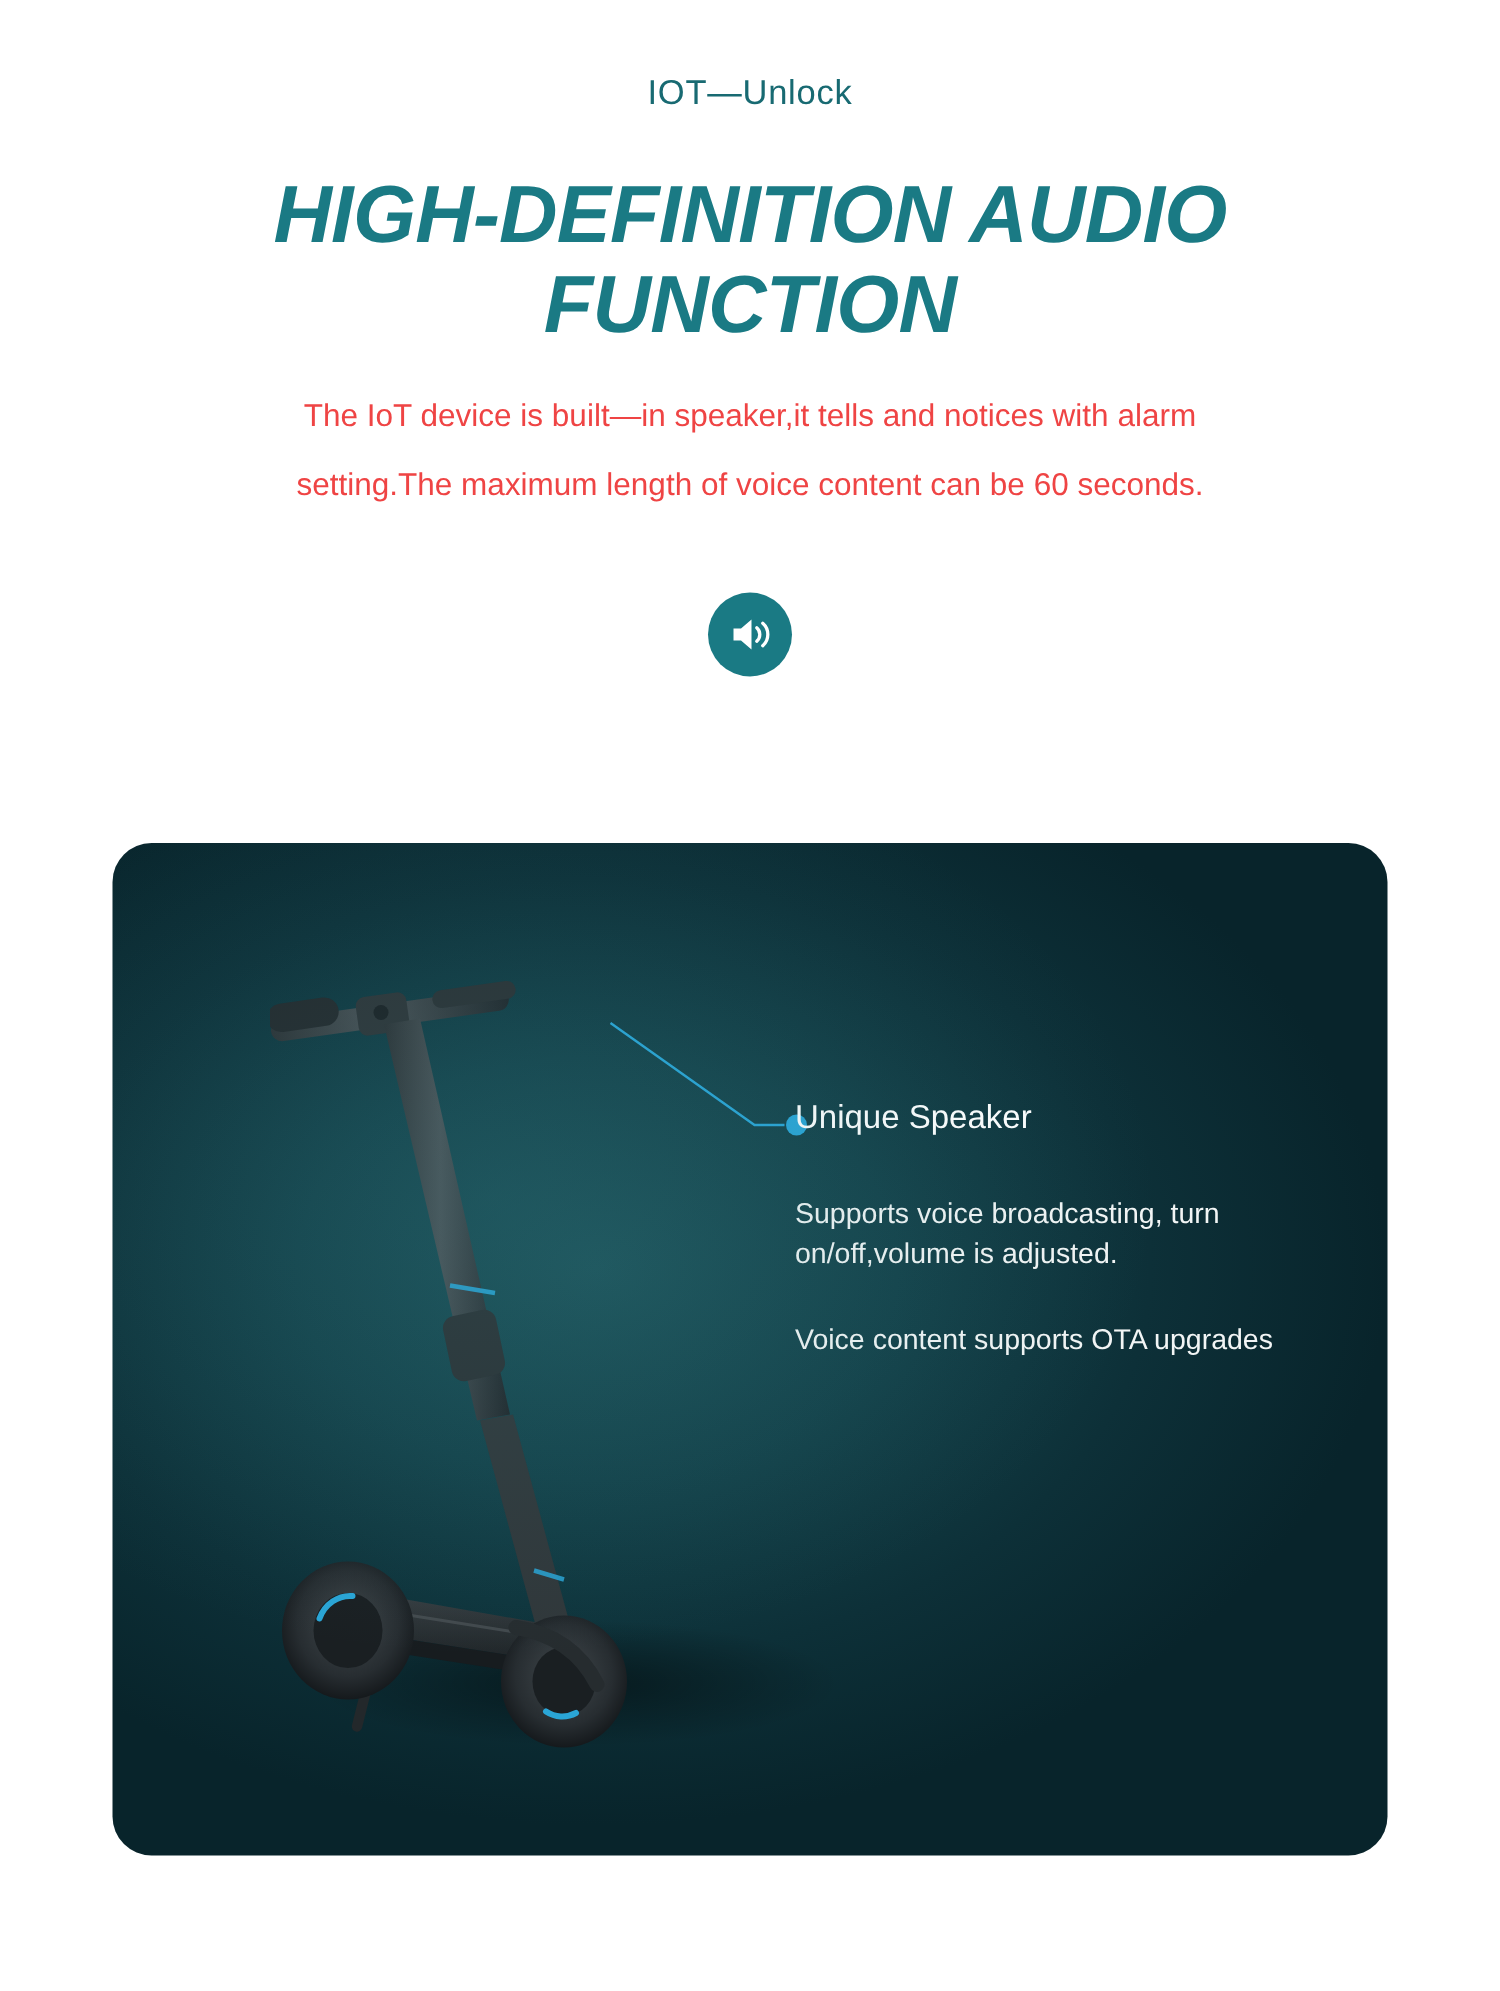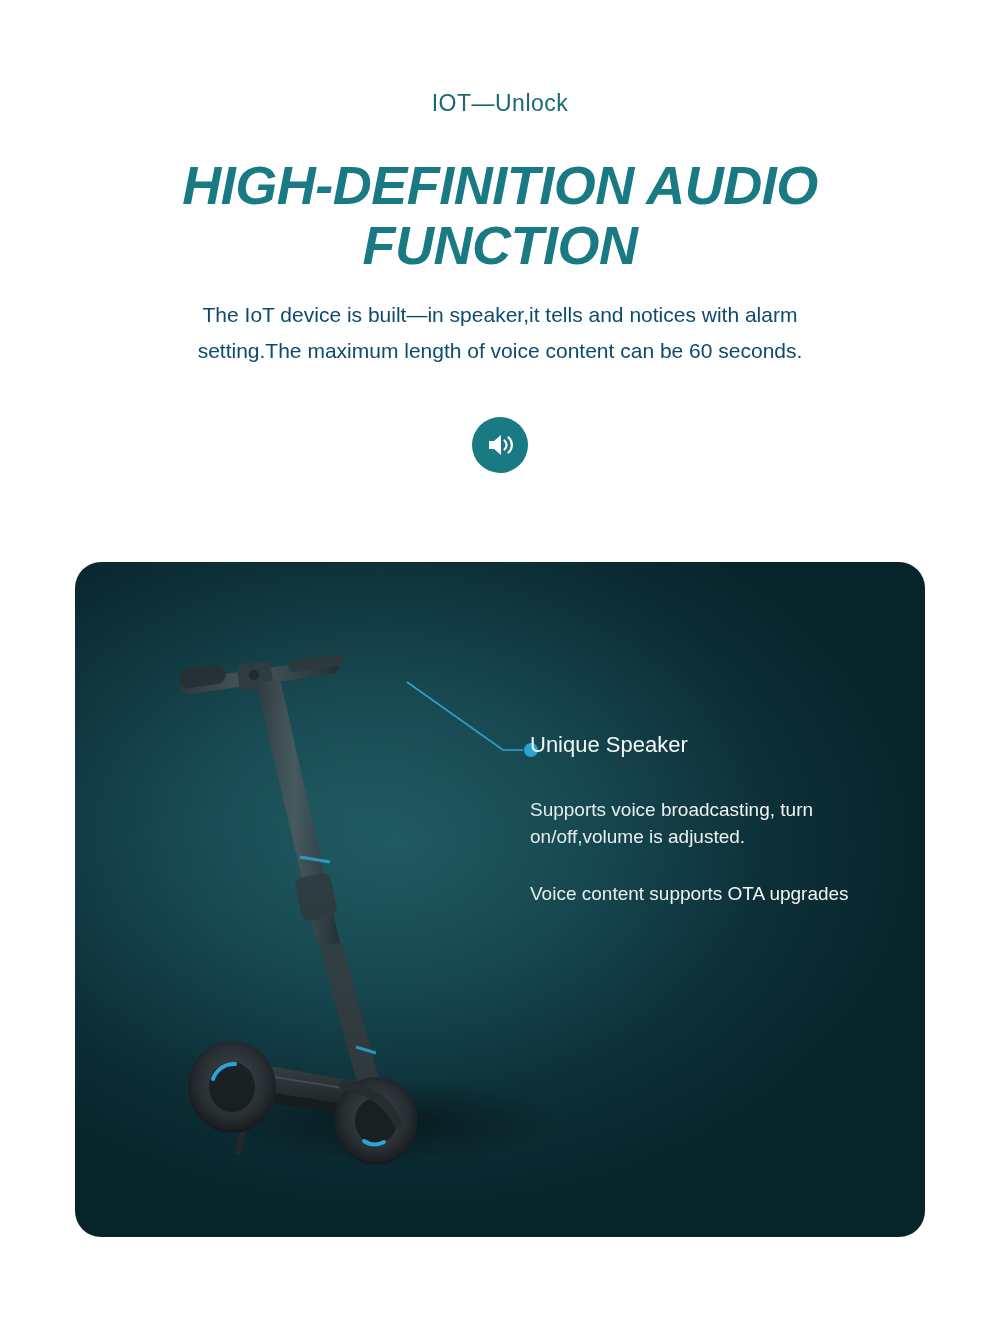--- a/index.html
+++ b/index.html
@@ -16,39 +16,39 @@
     overflow: hidden;
     background: #fff;
   }
 
   
   .eyebrow {
     text-align: center;
     color: #186a72;
     font-size: 23px;
     letter-spacing: 0.5px;
-    margin-top: 90px;
+    margin-top: 48px;
     font-weight: 400;
   }
   .headline {
     text-align: center;
     color: #1a7a84;
     font-style: italic;
     font-weight: bold;
     font-size: 54px;
     line-height: 60px;
     letter-spacing: -0.5px;
     margin-top: 38px;
     padding: 0 70px;
   }
   .subtext {
     text-align: center;
-    color: #0c4a6e;
+    color: #ef4444;
     font-size: 21px;
-    line-height: 36px;
+    line-height: 46px;
     margin-top: 22px;
     padding: 0 165px;
   }
 
   
   .badge-wrap {
     display: flex;
     justify-content: center;
     margin-top: 48px;
   }

